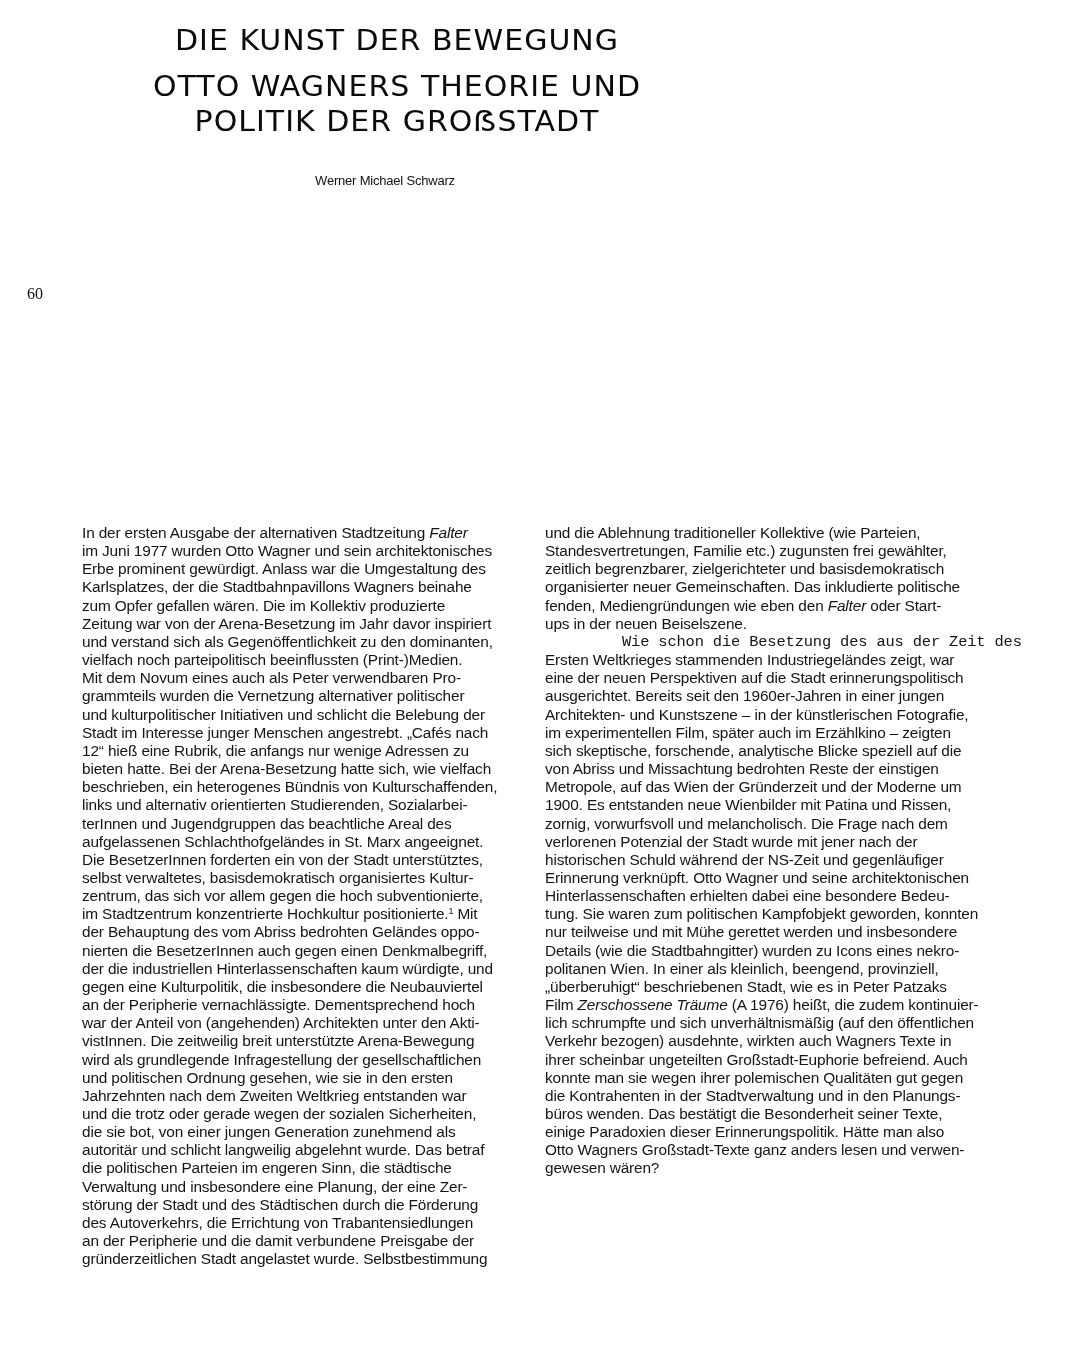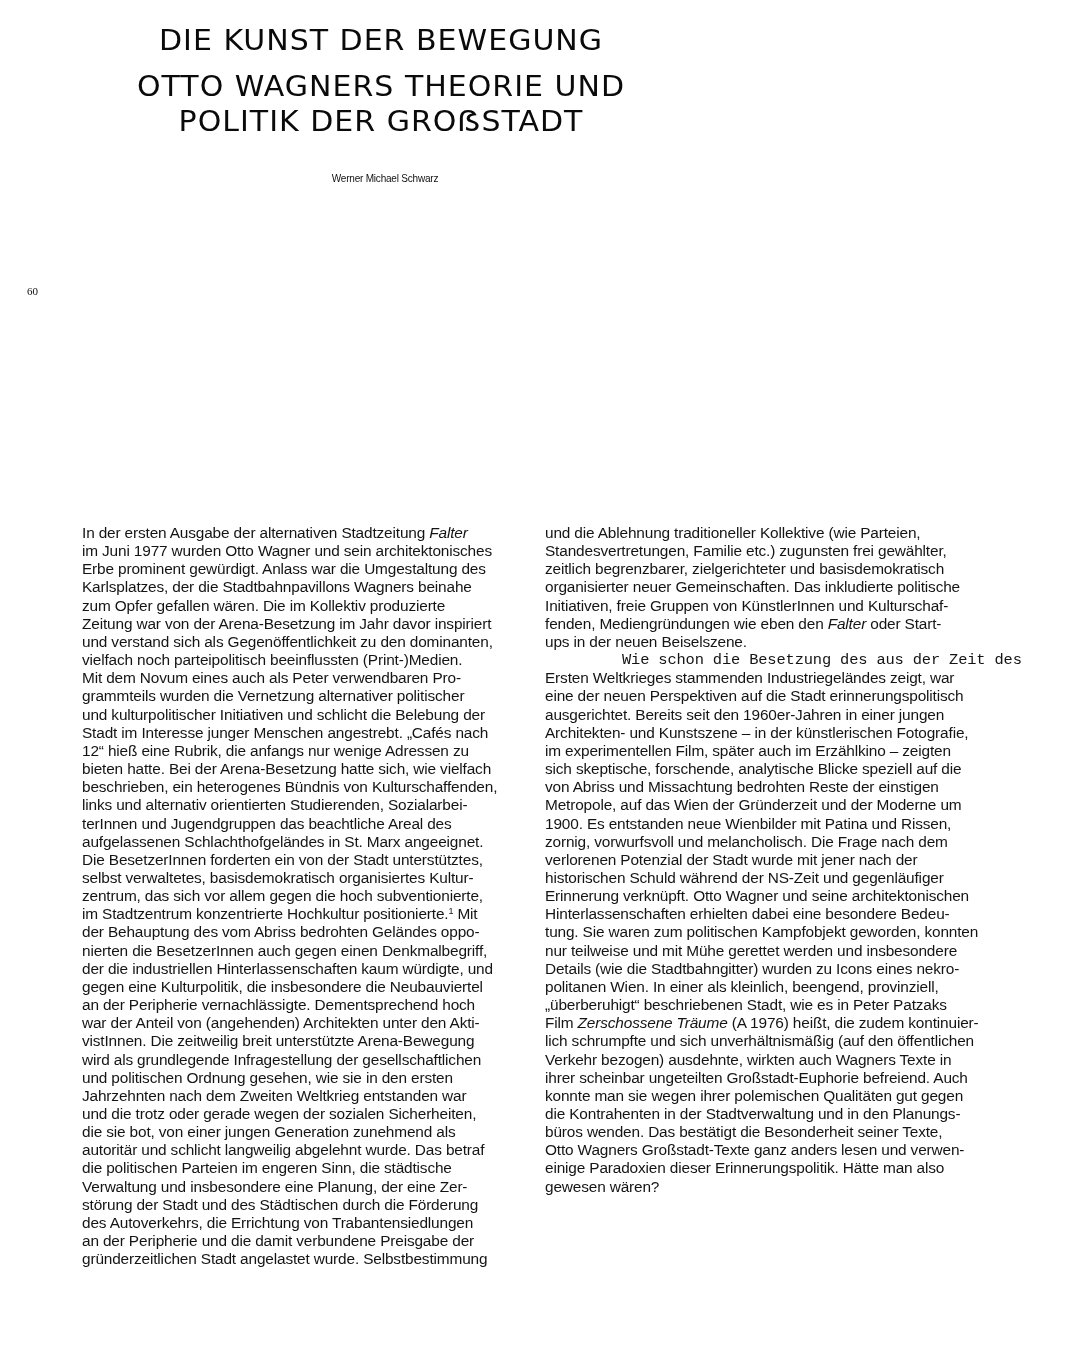--- a/index.html
+++ b/index.html
@@ -9,21 +9,21 @@
     }
     body {
       width: 1080px;
       height: 1350px;
       position: relative;
       overflow: hidden;
       color: #111111;
     }
     .title-block {
       position: absolute;
-      left: 76px;
+      left: 92px;
       top: 22px;
       width: 610px;
       text-align: center;
       font-family: "DejaVu Sans", sans-serif;
       font-weight: normal;
       color: #0a0a0a;
       letter-spacing: 1px;
     }
     .title-main {
       font-size: 30px;
@@ -39,30 +39,30 @@
       font-weight: normal;
       transform: scaleY(0.95);
     }
     .author {
       position: absolute;
       left: 80px;
       top: 173px;
       width: 610px;
       text-align: center;
       font-family: "Liberation Sans", sans-serif;
-      font-size: 10px;
+      font-size: 13px;
       color: #111111;
       letter-spacing: -0.2px;
     }
     .page-number {
       position: absolute;
       left: 27px;
       top: 285px;
       font-family: "Liberation Serif", serif;
-      font-size: 11px;
+      font-size: 16px;
       color: #111111;
     }
     .column {
       position: absolute;
       top: 524px;
       font-family: "Liberation Sans", sans-serif;
       font-size: 15.4px;
       line-height: 18.15px;
       color: #141414;
       letter-spacing: -0.15px;
@@ -131,21 +131,20 @@
     <span class="line"><span>störung der Stadt und des Städtischen durch die Förderung</span></span>
     <span class="line"><span>des Autoverkehrs, die Errichtung von Trabantensiedlungen</span></span>
     <span class="line"><span>an der Peripherie und die damit verbundene Preisgabe der</span></span>
     <span class="line"><span>gründerzeitlichen Stadt angelastet wurde. Selbstbestimmung</span></span>
   </div>
 <div class="column col-right" id="col-right">
     <span class="line"><span>und die Ablehnung traditioneller Kollektive (wie Parteien,</span></span>
     <span class="line"><span>Standesvertretungen, Familie etc.) zugunsten frei gewählter,</span></span>
     <span class="line"><span>zeitlich begrenzbarer, zielgerichteter und basisdemokratisch</span></span>
     <span class="line"><span>organisierter neuer Gemeinschaften. Das inkludierte politische</span></span>
-    <span class="line"><span>Initiativen, freie Gruppen von KünstlerInnen und Kulturschaf-</span></span>
     <span class="line"><span>fenden, Mediengründungen wie eben den </span><em>Falter</em><span> oder Start-</span></span>
     <span class="line"><span>ups in der neuen Beiselszene.</span></span>
     <span class="line indent"><span>Wie schon die Besetzung des aus der Zeit des</span></span>
     <span class="line"><span>Ersten Weltkrieges stammenden Industriegeländes zeigt, war</span></span>
     <span class="line"><span>eine der neuen Perspektiven auf die Stadt erinnerungspolitisch</span></span>
     <span class="line"><span>ausgerichtet. Bereits seit den 1960er-Jahren in einer jungen</span></span>
     <span class="line"><span>Architekten- und Kunstszene – in der künstlerischen Fotografie,</span></span>
     <span class="line"><span>im experimentellen Film, später auch im Erzählkino – zeigten</span></span>
     <span class="line"><span>sich skeptische, forschende, analytische Blicke speziell auf die</span></span>
     <span class="line"><span>von Abriss und Missachtung bedrohten Reste der einstigen</span></span>
@@ -161,16 +160,16 @@
     <span class="line"><span>Details (wie die Stadtbahngitter) wurden zu Icons eines nekro-</span></span>
     <span class="line"><span>politanen Wien. In einer als kleinlich, beengend, provinziell,</span></span>
     <span class="line"><span>„überberuhigt“ beschriebenen Stadt, wie es in Peter Patzaks</span></span>
     <span class="line"><span>Film </span><em>Zerschossene Träume</em><span> (A 1976) heißt, die zudem kontinuier-</span></span>
     <span class="line"><span>lich schrumpfte und sich unverhältnismäßig (auf den öffentlichen</span></span>
     <span class="line"><span>Verkehr bezogen) ausdehnte, wirkten auch Wagners Texte in</span></span>
     <span class="line"><span>ihrer scheinbar ungeteilten Großstadt-Euphorie befreiend. Auch</span></span>
     <span class="line"><span>konnte man sie wegen ihrer polemischen Qualitäten gut gegen</span></span>
     <span class="line"><span>die Kontrahenten in der Stadtverwaltung und in den Planungs-</span></span>
     <span class="line"><span>büros wenden. Das bestätigt die Besonderheit seiner Texte,</span></span>
+    <span class="line"><span>einige Paradoxien dieser Erinnerungspolitik. Hätte man also</span></span>
     <span class="line"><span>Otto Wagners Großstadt-Texte ganz anders lesen und verwen-</span></span>
-    <span class="line"><span>einige Paradoxien dieser Erinnerungspolitik. Hätte man also</span></span>
     <span class="line"><span>gewesen wären?</span></span>
   </div>
 
 </body></html>

